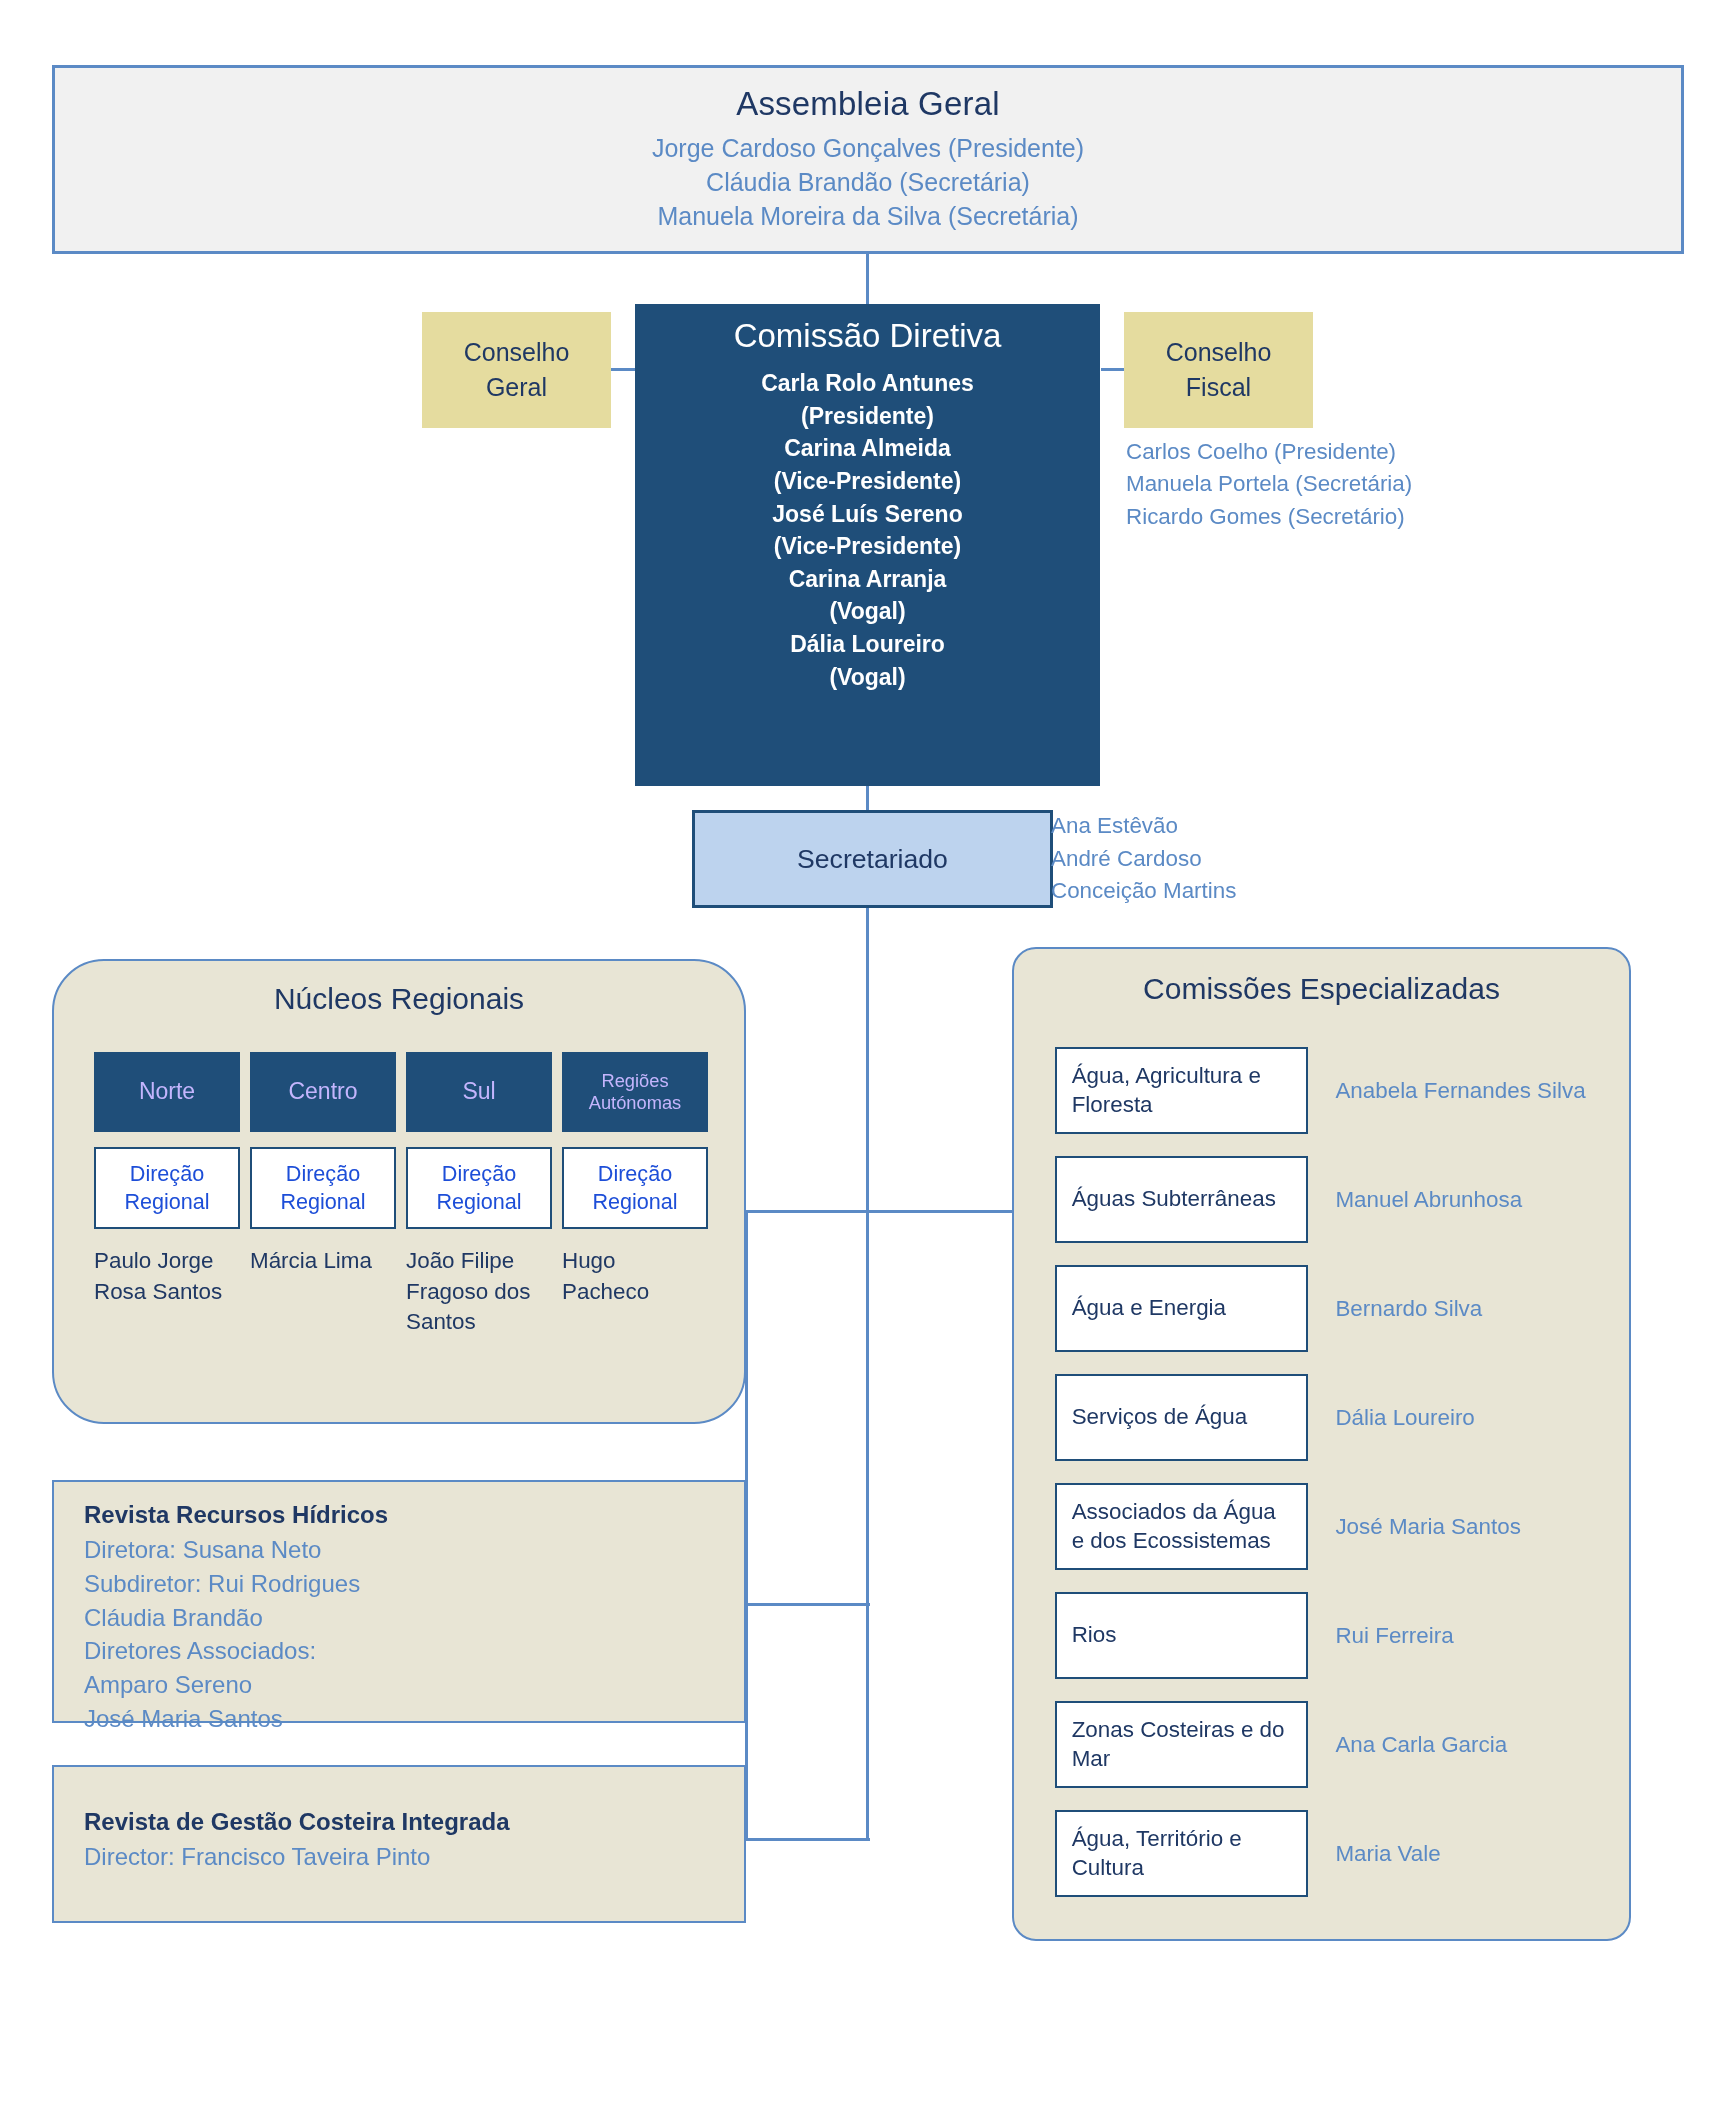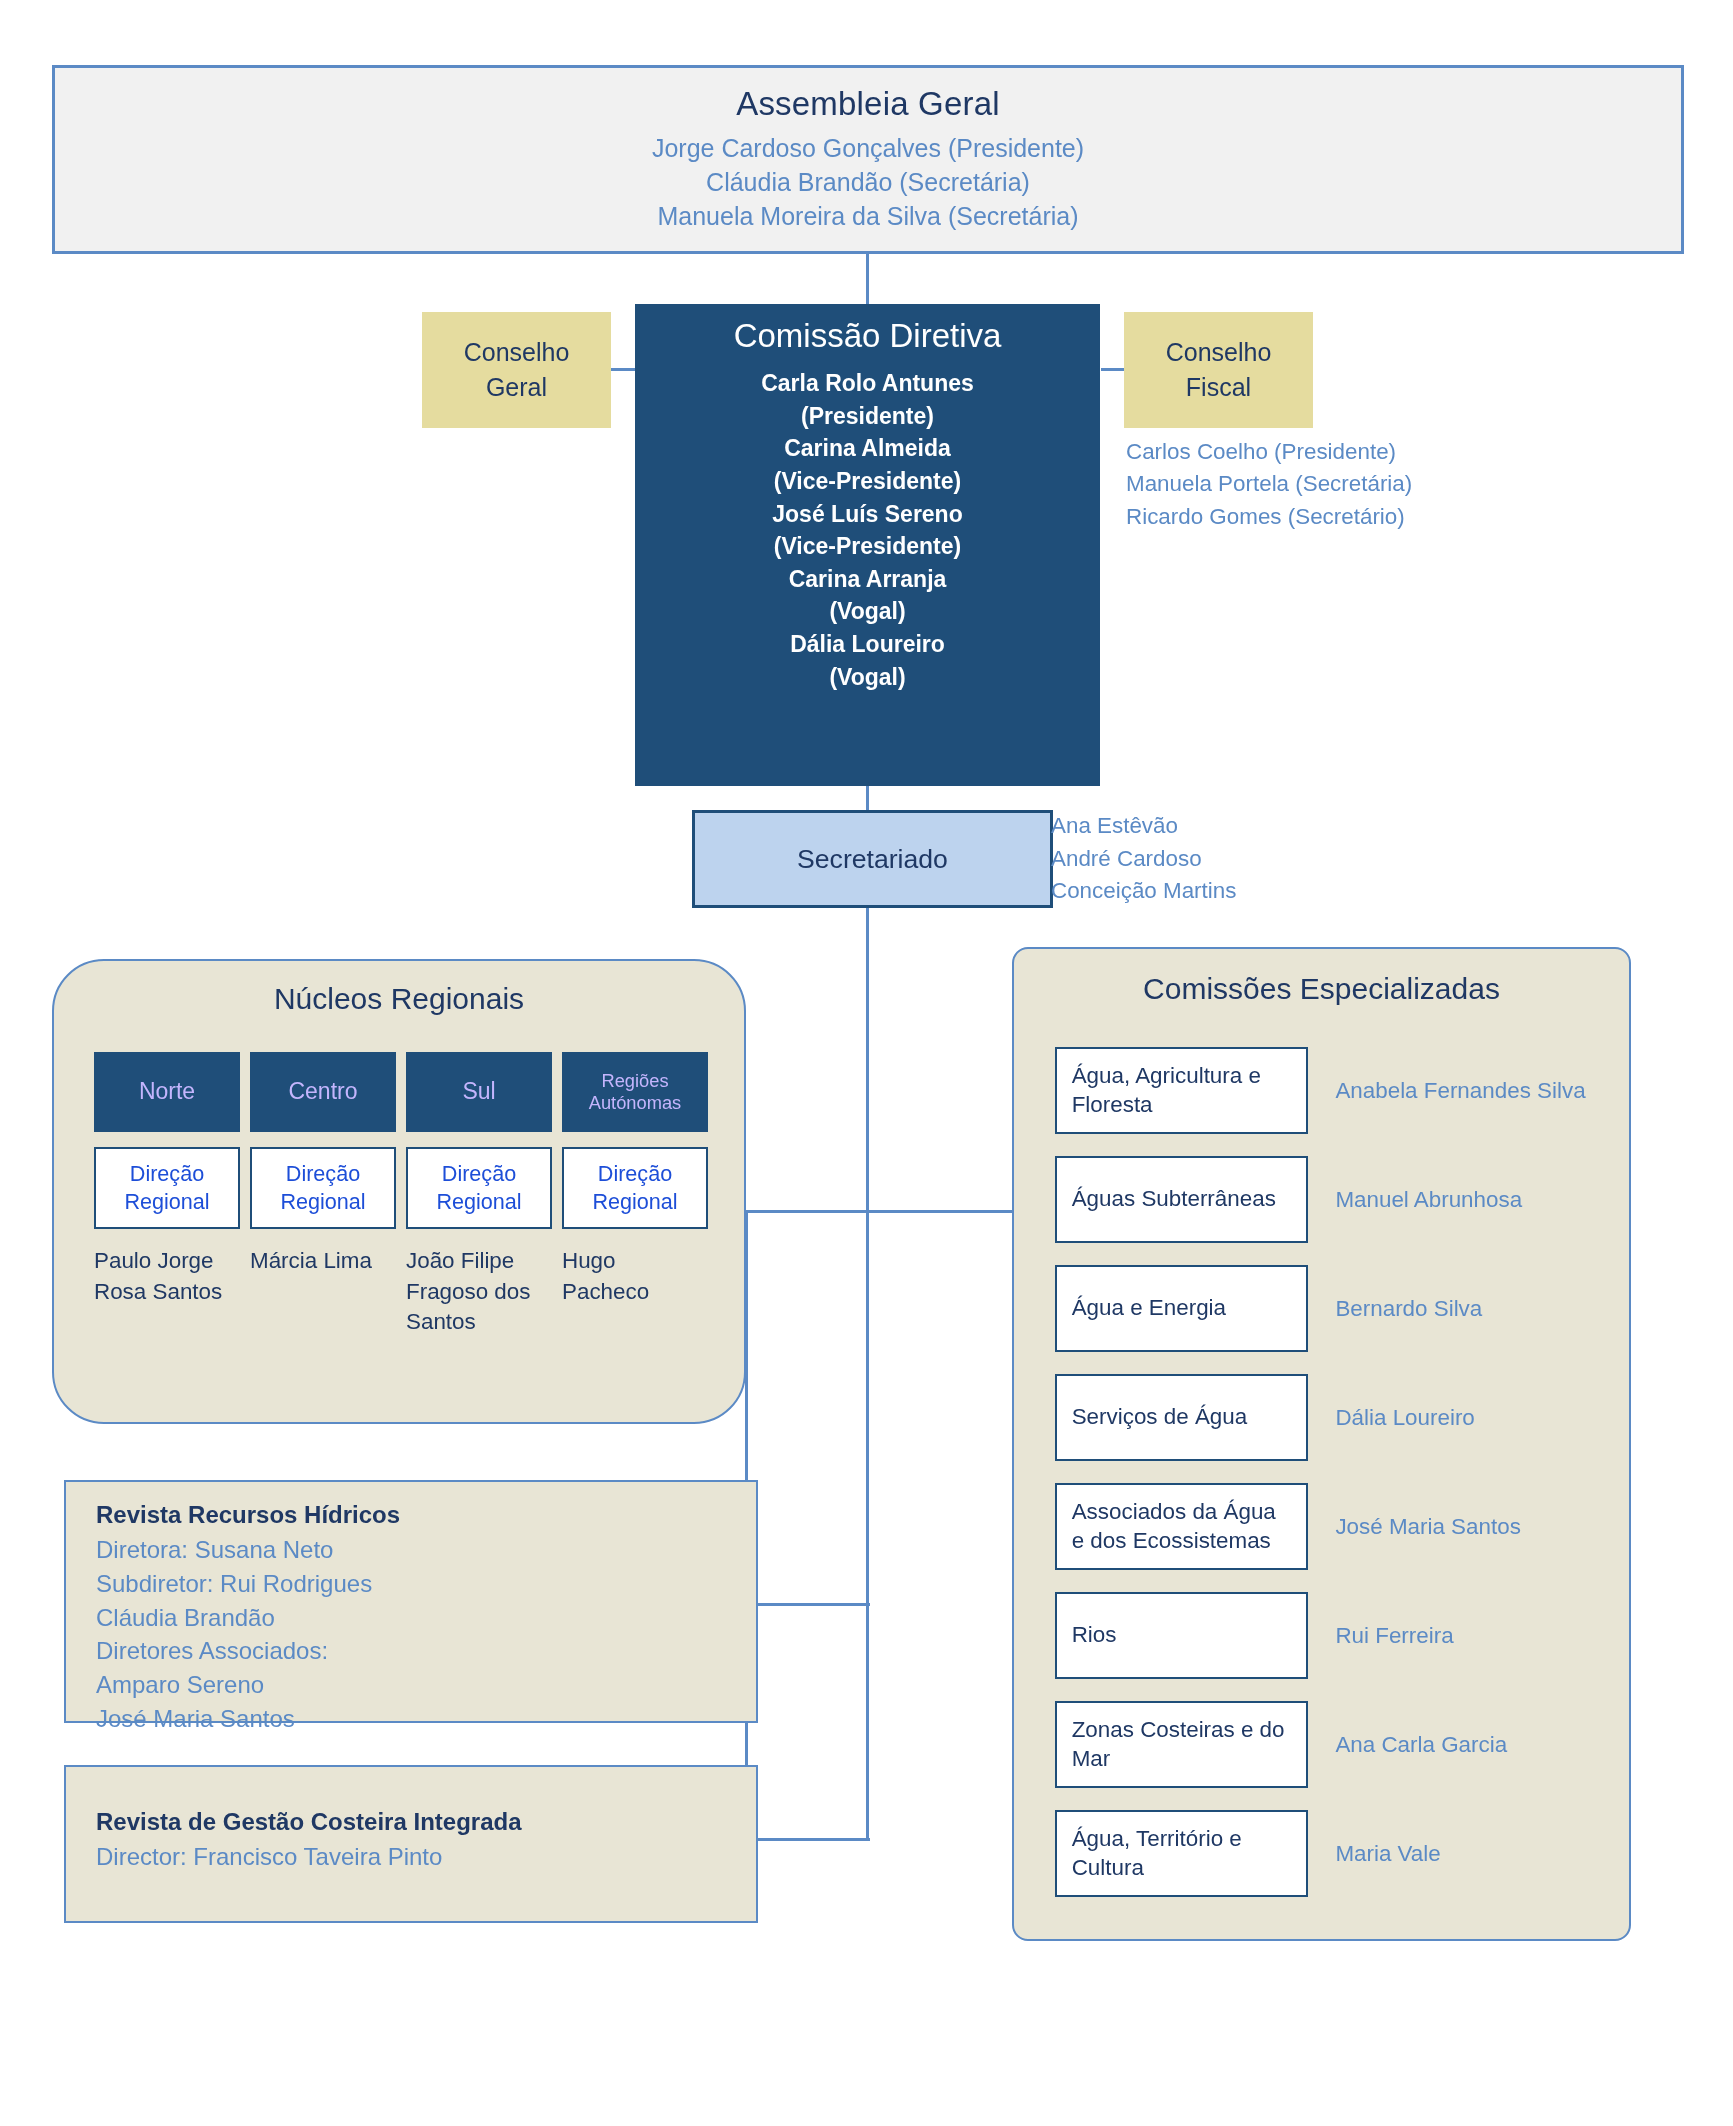--- a/index.html
+++ b/index.html
@@ -98,32 +98,31 @@
     text-align:center;font-size:21.6px;color:#1d4ed8;line-height:1.3;
   }
   .nuc-name{
     margin-top:16.6px;font-size:22.4px;color:#1f3864;line-height:1.38;
   }
 
   
   .revista{
     background:#e8e5d5;border:2.5px solid #5b8ac5;
     padding:15px 30px 15px 30px;
-    margin-left:12px;
   }
   #revista-rh{left:52px;top:1480px;width:694px;height:243px;}
   #revista-gci{left:52px;top:1765px;width:694px;height:158px;padding-top:37px;}
   .revista .rt{font-size:24px;color:#1f3864;font-weight:bold;line-height:1.5;}
   .revista .rl{font-size:24px;color:#5b8ac5;line-height:1.41;}
 
   
   #comissoes{
     left:1012px;top:947px;width:619px;height:994px;
     background:#e8e5d5;border:2.5px solid #5b8ac5;
-    border-radius:16px;
+    border-radius:24px;
   }
   #comissoes .panel-title{
     text-align:center;font-size:30px;color:#1f3864;
     margin-top:23px;
   }
   #com-list{position:absolute;left:22.4px;top:91px;width:582px;}
   .com-row{position:relative;height:109px;}
   .com-box{
     position:absolute;left:18.3px;top:6.6px;width:253px;height:87px;
     background:#ffffff;border:2.5px solid #1f4e79;

